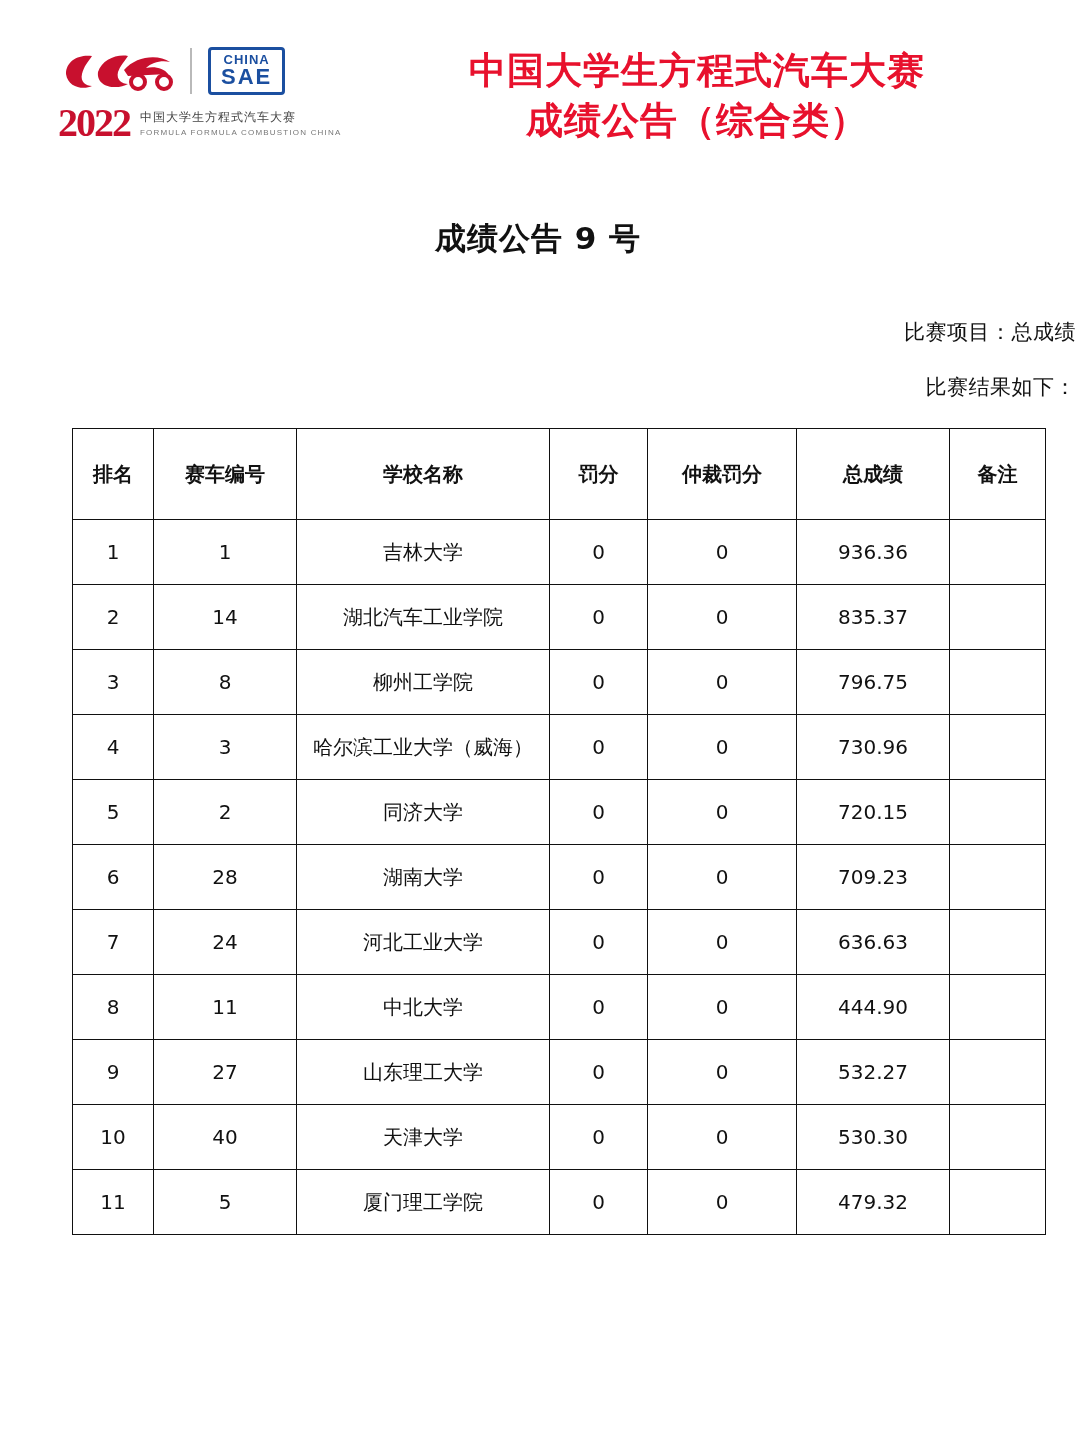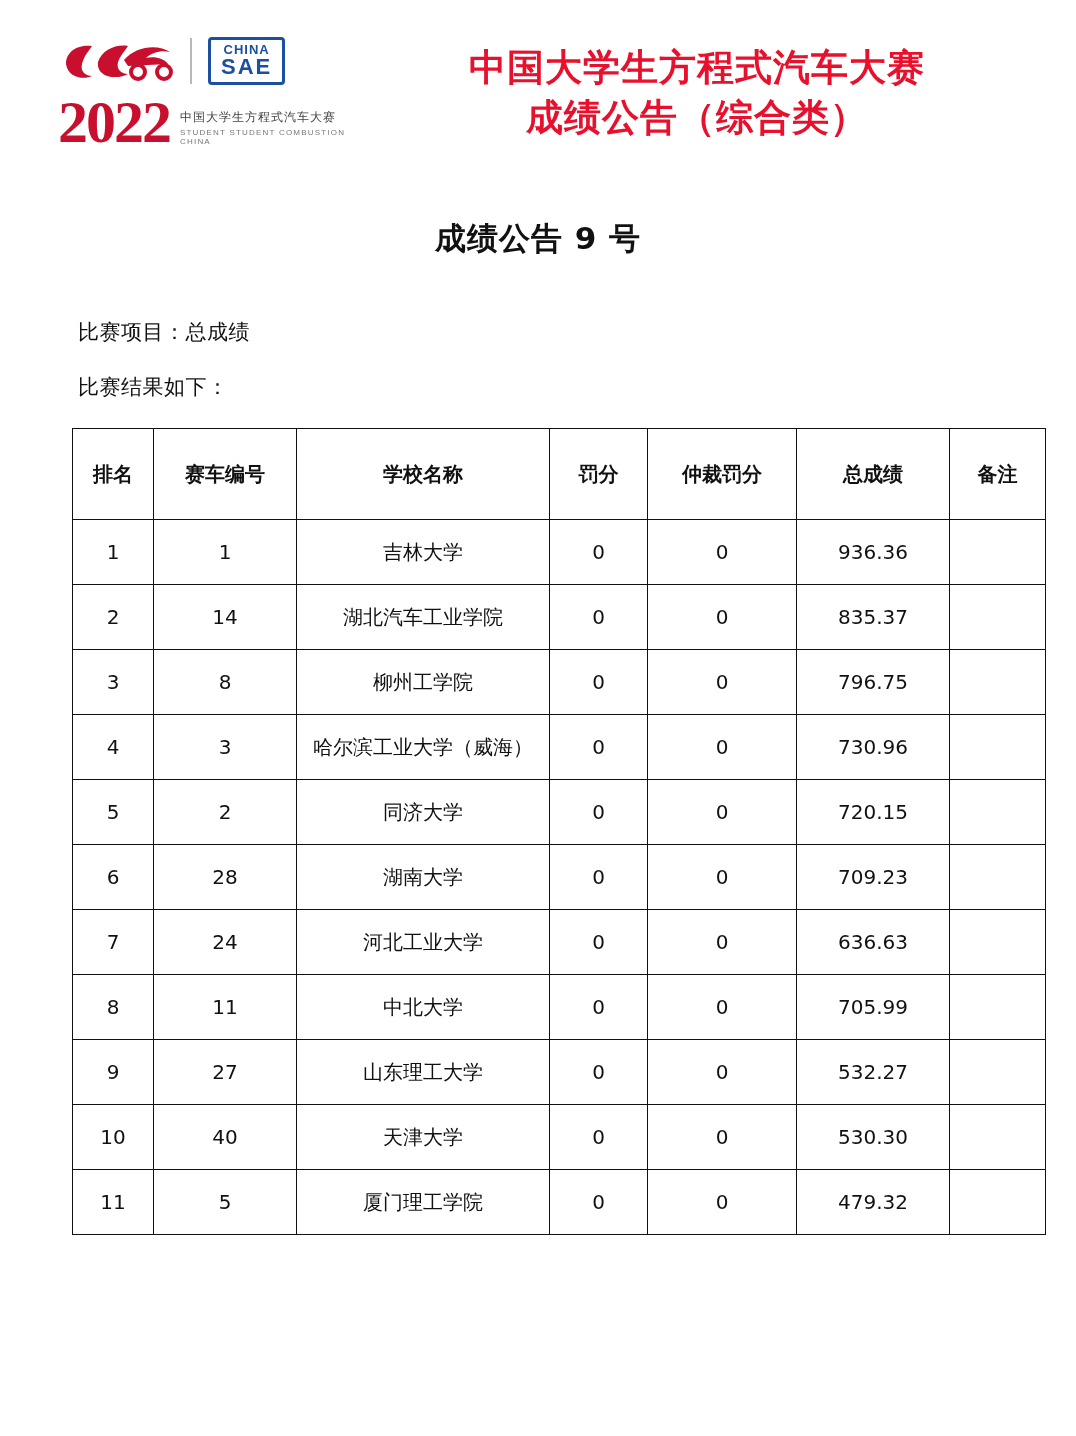--- a/index.html
+++ b/index.html
@@ -12,21 +12,21 @@
     height: 1436px;
     font-family: "Liberation Sans", sans-serif;
     color: #111;
     position: relative;
     overflow: hidden;
   }
 
   
   .header {
     display: flex;
-    align-items: center;
+    align-items: flex-start;
     padding: 42px 30px 0 58px;
     height: 140px;
     box-sizing: border-box;
   }
   .logo-block {
     width: 320px;
     flex: 0 0 320px;
     display: flex;
     flex-direction: column;
     align-items: flex-start;
@@ -67,21 +67,21 @@
     font-weight: bold;
     letter-spacing: 2px;
   }
   .logo-bottom {
     display: flex;
     align-items: flex-end;
     margin-top: 4px;
   }
   .year-text {
     font-family: "Liberation Serif", serif;
-    font-size: 60px;
+    font-size: 40px;
     font-weight: bold;
     color: #c8102e;
     letter-spacing: -2px;
     line-height: 0.95;
   }
   .logo-sub {
     margin-left: 10px;
     padding-bottom: 5px;
   }
   .logo-sub .cn {
@@ -128,20 +128,21 @@
   
   .meta {
     margin: 58px 0 0 78px;
     font-size: 21px;
     color: #111;
     font-family: "DejaVu Sans", "Liberation Sans", sans-serif;
   }
   .meta .line {
     margin-bottom: 27px;
     letter-spacing: 0.5px;
+    text-align: right;
   }
 
   
   .table-wrap {
     margin: 8px 72px 0 72px;
   }
   table.results {
     border-collapse: collapse;
     width: 932px;
     table-layout: fixed;
@@ -191,21 +192,21 @@
       <div class="logo-divider"></div>
       <div class="sae-box">
         <div class="sae-line1">CHINA</div>
         <div class="sae-line2">SAE</div>
       </div>
     </div>
     <div class="logo-bottom">
       <div class="year-text">2022</div>
       <div class="logo-sub">
         <span class="cn">中国大学生方程式汽车大赛</span>
-        <span class="en">STUDENT STUDENT COMBUSTION CHINA</span>
+        <span class="en">FORMULA FORMULA COMBUSTION CHINA</span>
       </div>
     </div>
   </div>
 
   <div class="title-block">
     <div class="t1">中国大学生方程式汽车大赛</div>
     <div class="t2">成绩公告（综合类）</div>
   </div>
 </div>
 
@@ -292,21 +293,21 @@
         <td class="num">0</td>
         <td class="num">636.63</td>
         <td></td>
       </tr>
       <tr>
         <td class="num">8</td>
         <td class="num">11</td>
         <td>中北大学</td>
         <td class="num">0</td>
         <td class="num">0</td>
-        <td class="num">705.99</td>
+        <td class="num">444.90</td>
         <td></td>
       </tr>
       <tr>
         <td class="num">9</td>
         <td class="num">27</td>
         <td>山东理工大学</td>
         <td class="num">0</td>
         <td class="num">0</td>
         <td class="num">532.27</td>
         <td></td>

